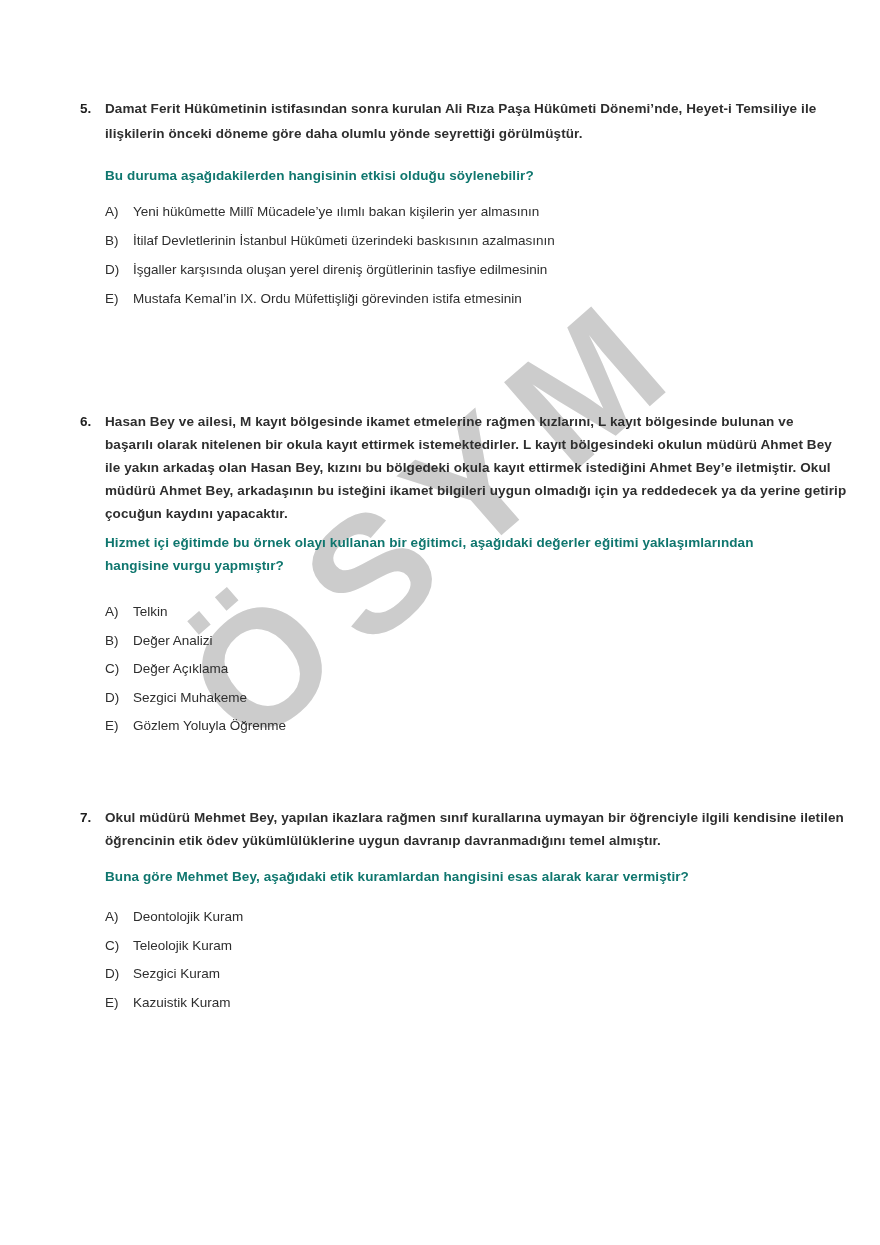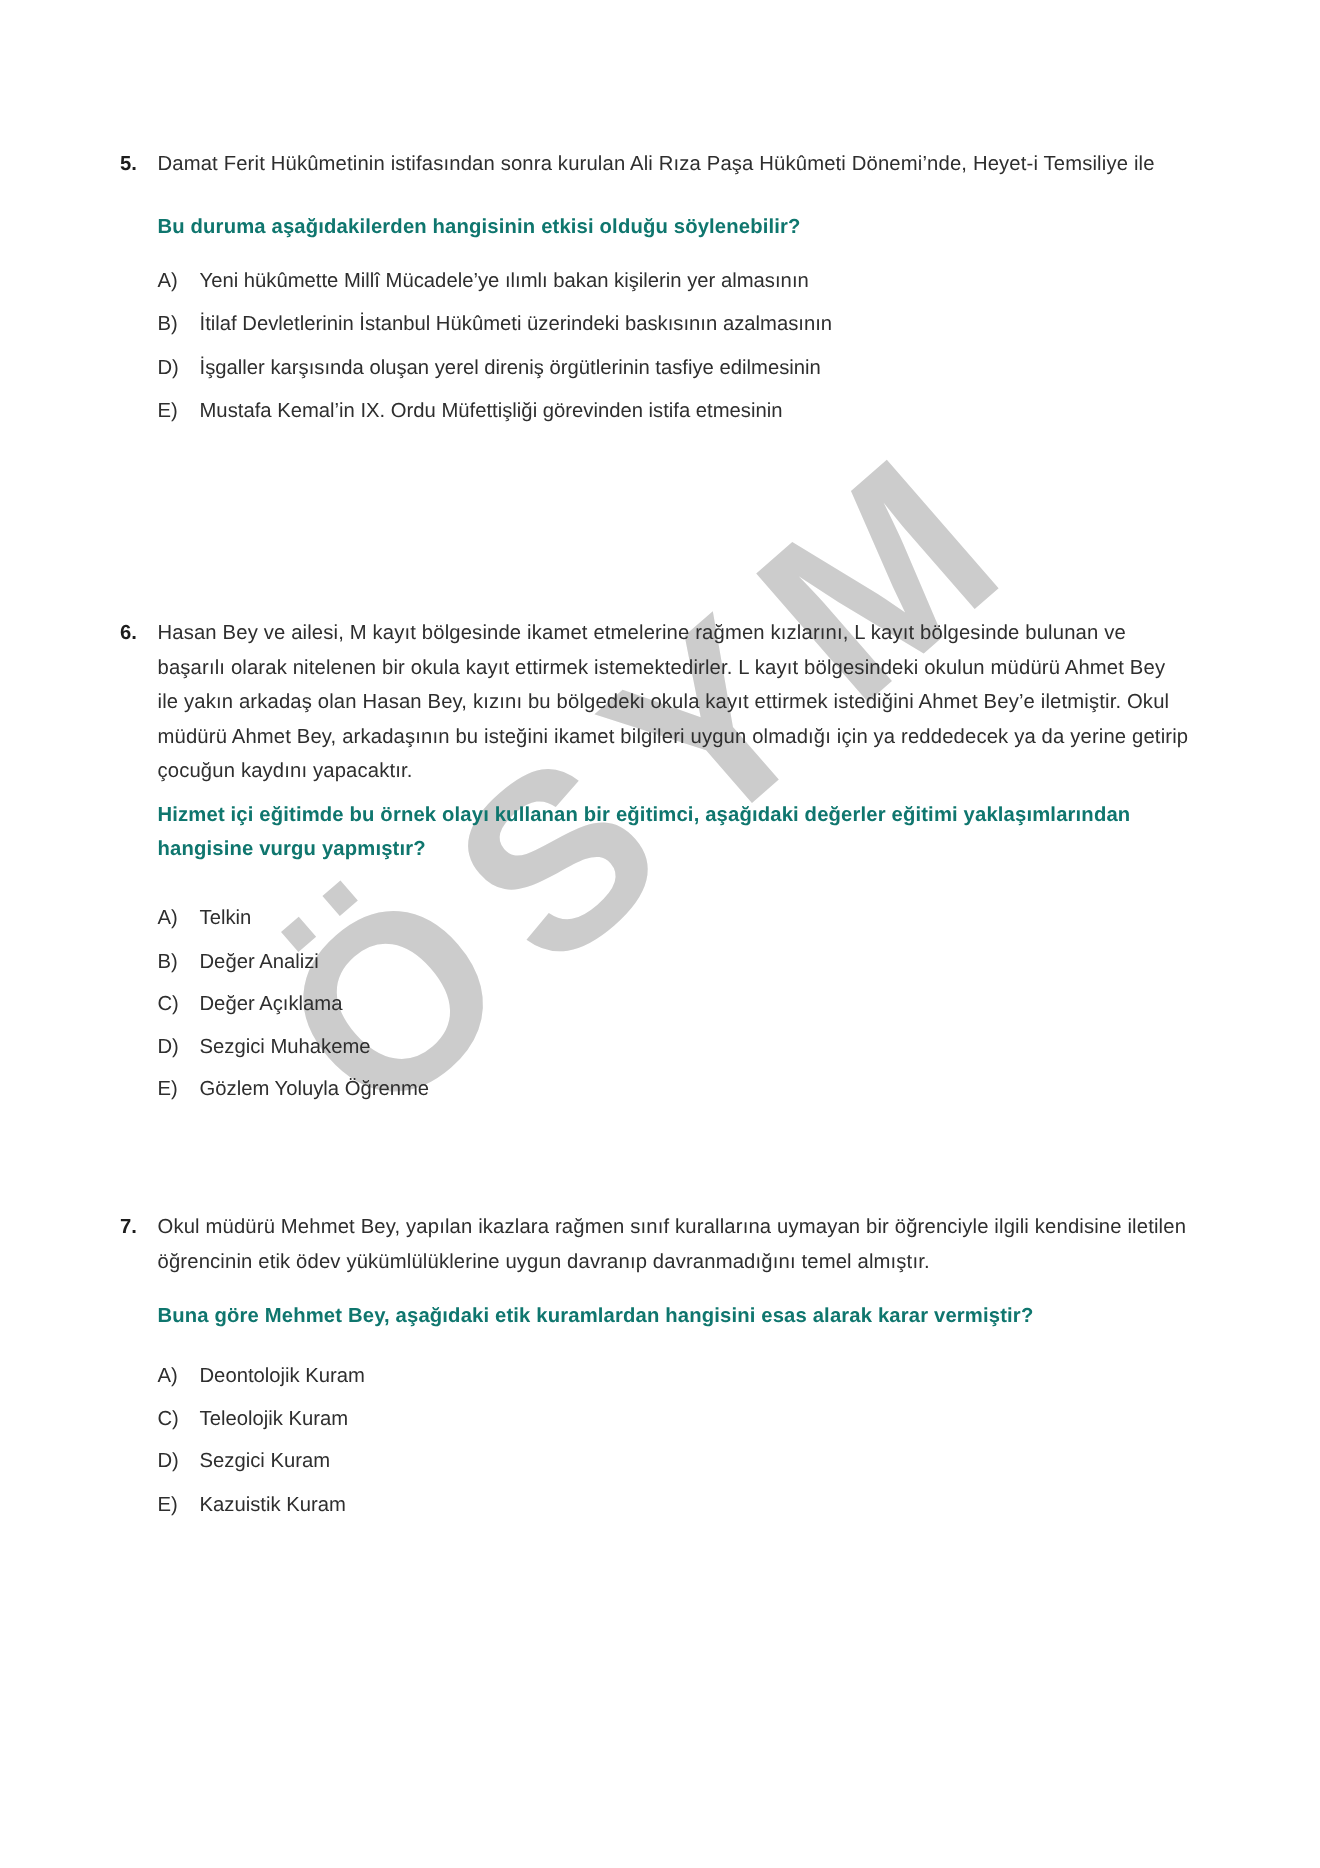--- a/index.html
+++ b/index.html
@@ -46,20 +46,21 @@
     font-size: 13.5px;
     line-height: 25px;
     color: #1d1d1d;
   }
   .q6 .qnum, .q7 .qnum { line-height: 23px; }
   .qbody { margin-left: 25px; }
   .para .line {
     font-size: 13.5px;
     white-space: nowrap;
     letter-spacing: 0.1px;
+    font-weight: bold;
   }
   .lh25 .line { line-height: 25px; }
   .lh23 .line { line-height: 23px; }
   .prompt .line {
     font-weight: 700;
     color: #0f766e;
     font-size: 13.5px;
     white-space: nowrap;
     letter-spacing: 0.1px;
   }
@@ -89,20 +90,21 @@
 
 <div class="page">
 
   <div class="watermark">ÖSYM</div>
 
   <div class="question q5 lh25">
     <div class="qnum">5.</div>
     <div class="qbody">
       <div class="para">
         <div class="line">Damat Ferit Hükûmetinin istifasından sonra kurulan Ali Rıza Paşa Hükûmeti Dönemi’nde, Heyet-i Temsiliye ile</div>
+        <div class="line">ilişkilerin önceki döneme göre daha olumlu yönde seyrettiği görülmüştür.</div>
       </div>
       <div class="prompt lh25">
         <div class="line">Bu duruma aşağıdakilerden hangisinin etkisi olduğu söylenebilir?</div>
       </div>
       <div class="options">
         <div class="option-row">
           <span class="option-letter">A)</span><span class="option-text">Yeni hükûmette Millî Mücadele’ye ılımlı bakan kişilerin yer almasının</span>
         </div>
         <div class="option-row">
           <span class="option-letter">B)</span><span class="option-text">İtilaf Devletlerinin İstanbul Hükûmeti üzerindeki baskısının azalmasının</span>

